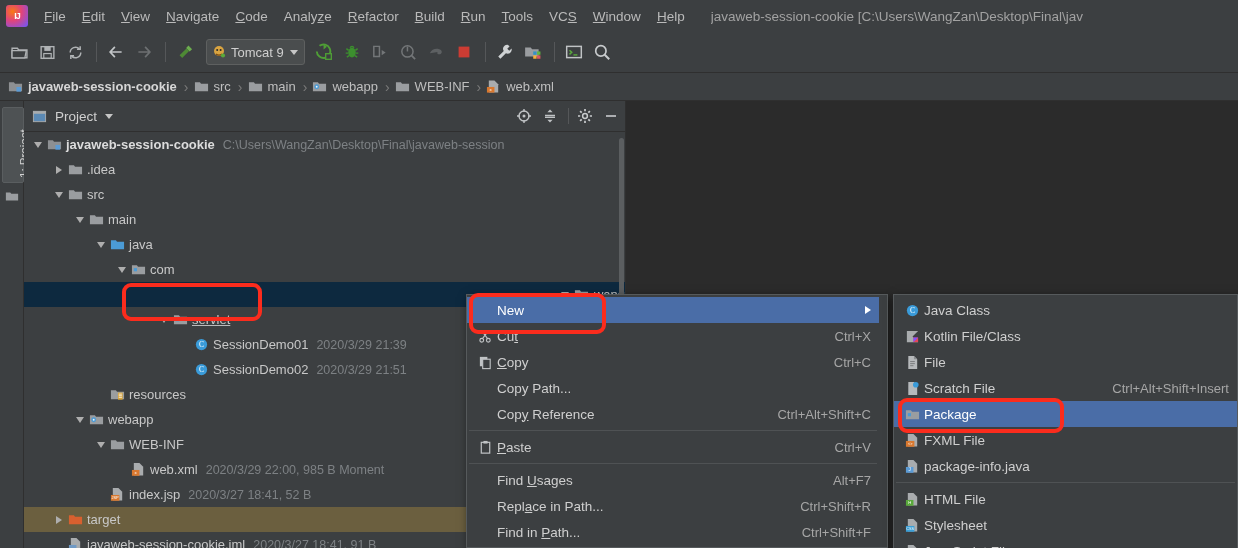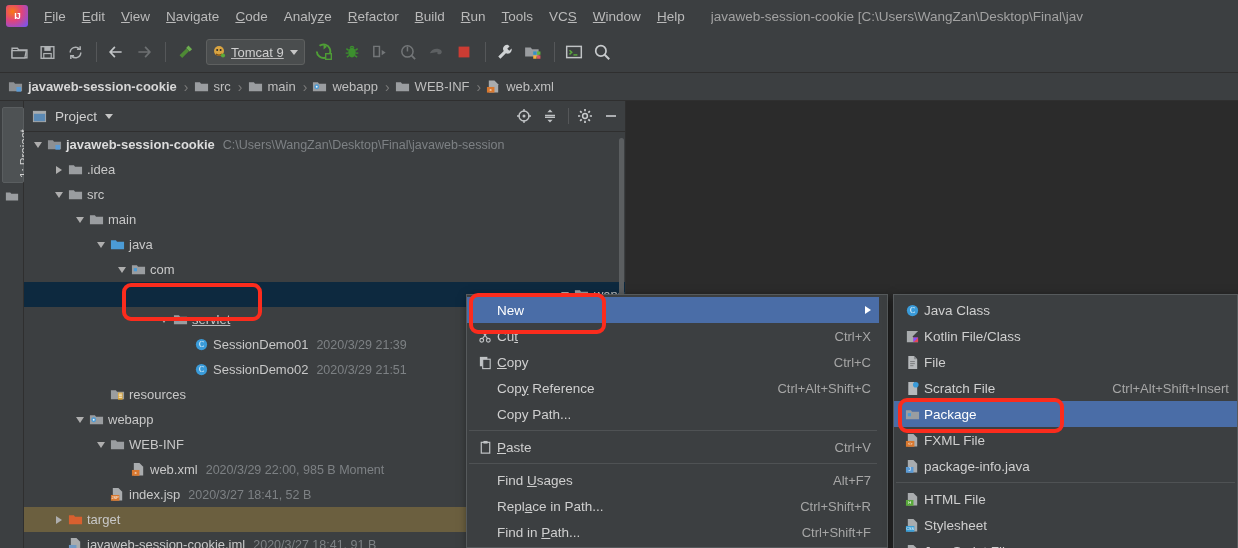--- a/index.html
+++ b/index.html
@@ -29,21 +29,21 @@
   }
   .menu-item u{text-decoration:underline;}
   .win-title{
     margin-left:18px;color:#a2a2a2;font-size:13.5px;white-space:nowrap;overflow:hidden;
   }
 
   
   .toolbar{
     position:absolute;left:0;top:32px;width:1238px;height:41px;
     background:#3c3f41;display:flex;align-items:center;padding-left:6px;
-    border-bottom:1px solid #2f2f2f;box-sizing:border-box;text-decoration:underline;
+    border-bottom:1px solid #2f2f2f;box-sizing:border-box;
   }
   .tb{width:26px;height:26px;display:flex;align-items:center;justify-content:center;
      margin-right:2px;border-radius:3px;flex:none;}
   .tb svg{display:block;}
   .tb-sep{width:1px;height:20px;background:#555759;margin:0 6px;flex:none;}
   .runcfg{
     display:flex;align-items:center;height:24px;border:1px solid #5e6060;border-radius:3px;
     background:#4a4d4e;padding:0 6px 0 4px;margin:0 6px;flex:none;
   }
   .runcfg .label{font-size:13px;color:#cfcfcf;margin:0 6px 0 4px;white-space:nowrap;}
@@ -636,26 +636,26 @@
           <svg width="15" height="15" viewBox="0 0 16 16">
             <rect x="2" y="2" width="8" height="10" fill="#c0c3c5"></rect>
             <rect x="5" y="4.5" width="8" height="10" fill="#3c3f41" stroke="#c0c3c5" stroke-width="1.2"></rect>
           </svg>
         </span>
         <span class="mi-lbl"><u>C</u>opy</span>
         <span class="mi-key">Ctrl+C</span>
       </div>
       <div class="mi">
         <span class="mi-ico"></span>
+        <span class="mi-lbl">Copy Path...</span>
+      </div>
+      <div class="mi">
+        <span class="mi-ico"></span>
         <span class="mi-lbl">Cop<u>y</u> Reference</span>
         <span class="mi-key">Ctrl+Alt+Shift+C</span>
-      </div>
-      <div class="mi">
-        <span class="mi-ico"></span>
-        <span class="mi-lbl">Copy Path...</span>
       </div>
       <div class="mi-sep"></div>
       <div class="mi">
         <span class="mi-ico">
           <svg width="15" height="15" viewBox="0 0 16 16">
             <rect x="3.5" y="2.5" width="9" height="11.5" fill="none" stroke="#c0c3c5" stroke-width="1.3"></rect>
             <rect x="5.8" y="1" width="4.4" height="2.8" fill="#c0c3c5"></rect>
           </svg>
         </span>
         <span class="mi-lbl"><u>P</u>aste</span>

